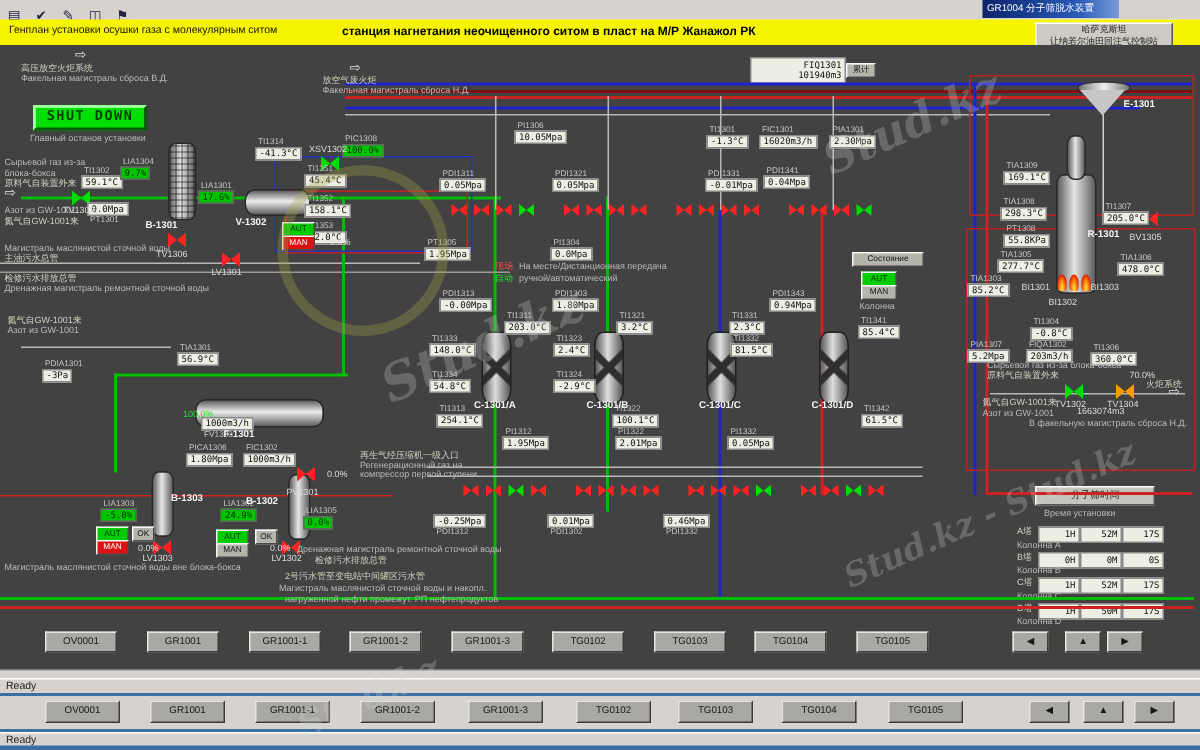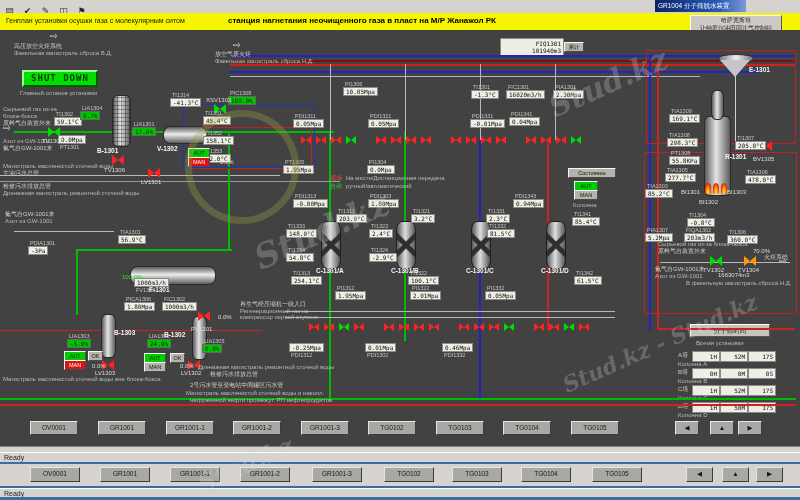--- a/index.html
+++ b/index.html
@@ -93,21 +93,21 @@
     border:7px solid rgba(160,160,70,.33);pointer-events:none;}
 </style>
 </head>
 <body>
 
 <div id="stage">
   <div class="tb"><span id="icons"><span class="tico">▤</span><span class="tico">✔</span><span class="tico">✎</span><span class="tico">◫</span><span class="tico">⚑</span></span></div>
   <div class="wtitle"><span>GR1004 分子筛脱水装置</span></div>
   <div class="banner">
     <span class="bl">Генплан установки осушки газа с молекулярным ситом</span>
-    <span class="bc">станция нагнетания неочищенного газа в пласт на М/Р Жанажол РК</span>
+    <span class="bc">станция нагнетания неочищенного ситом в пласт на М/Р Жанажол РК</span>
   </div>
   <div class="ybtn">
     <div>哈萨克斯坦</div>
     <div>让纳若尔油田回注气控制站</div>
   </div>
   <div class="main"></div>
 
   <button class="shut">SHUT DOWN</button>
   <div class="ru" style="left:20px;top:90px;">Главный останов установки</div>
 

